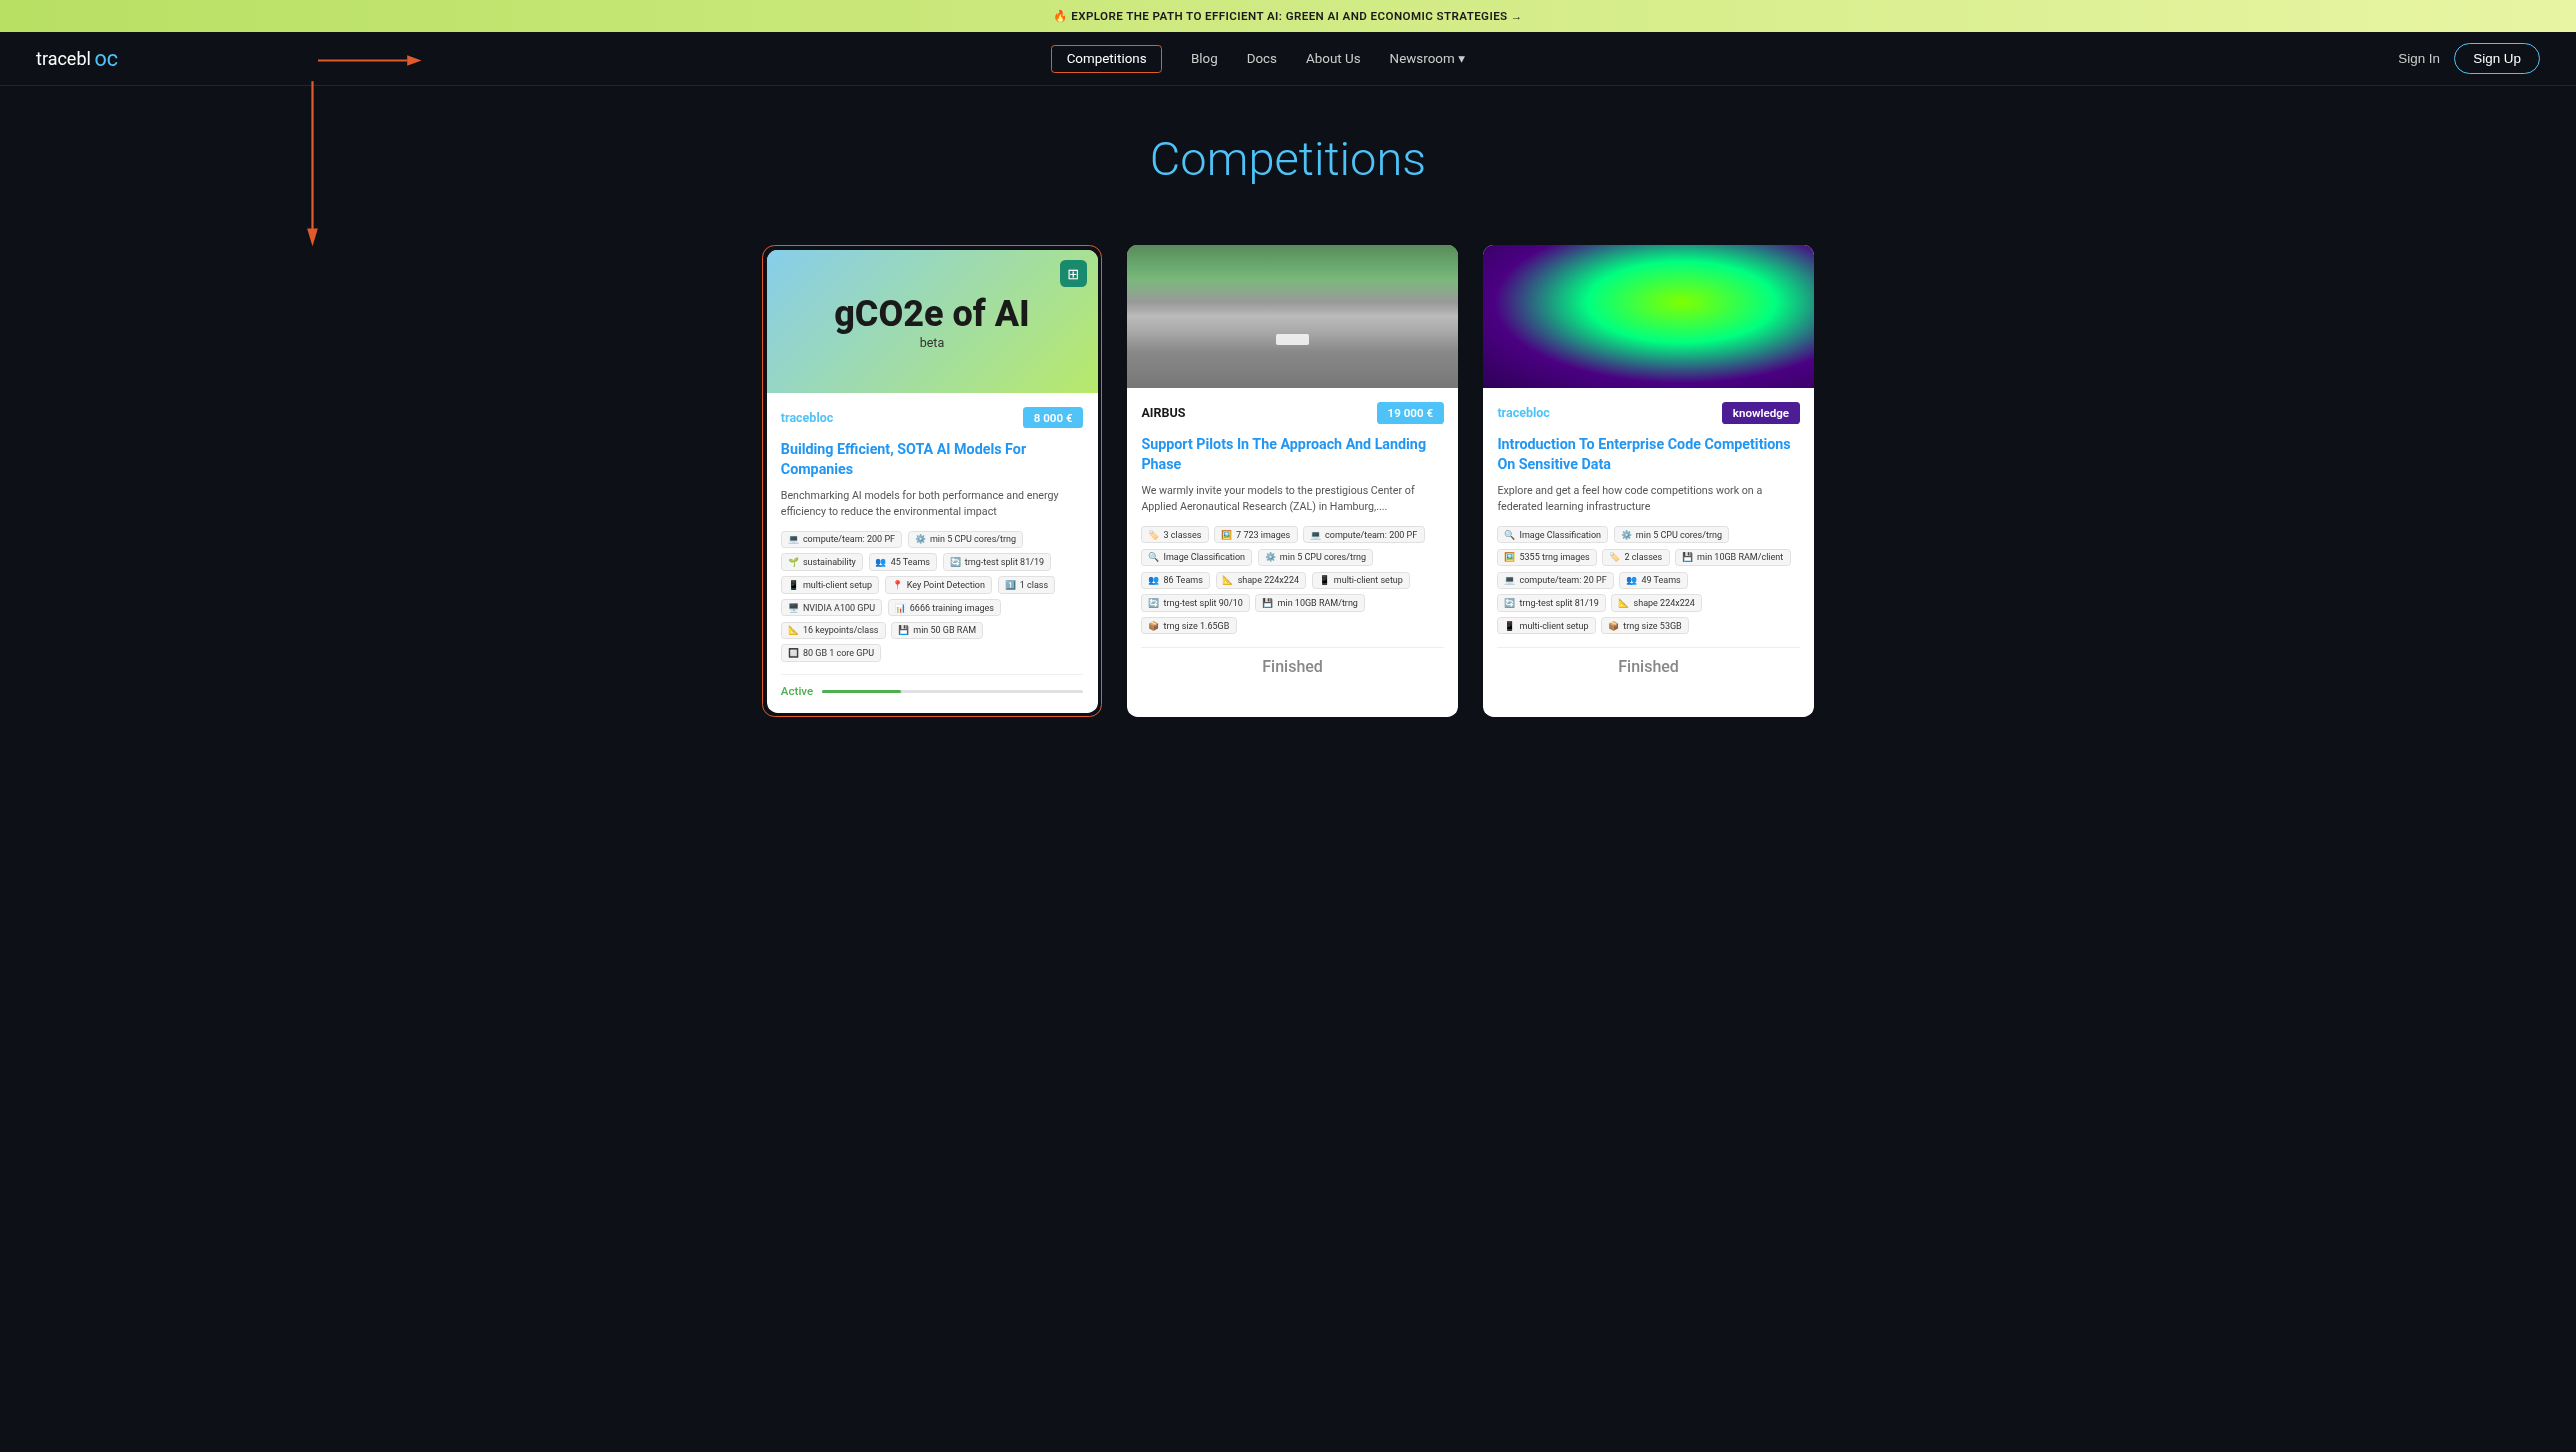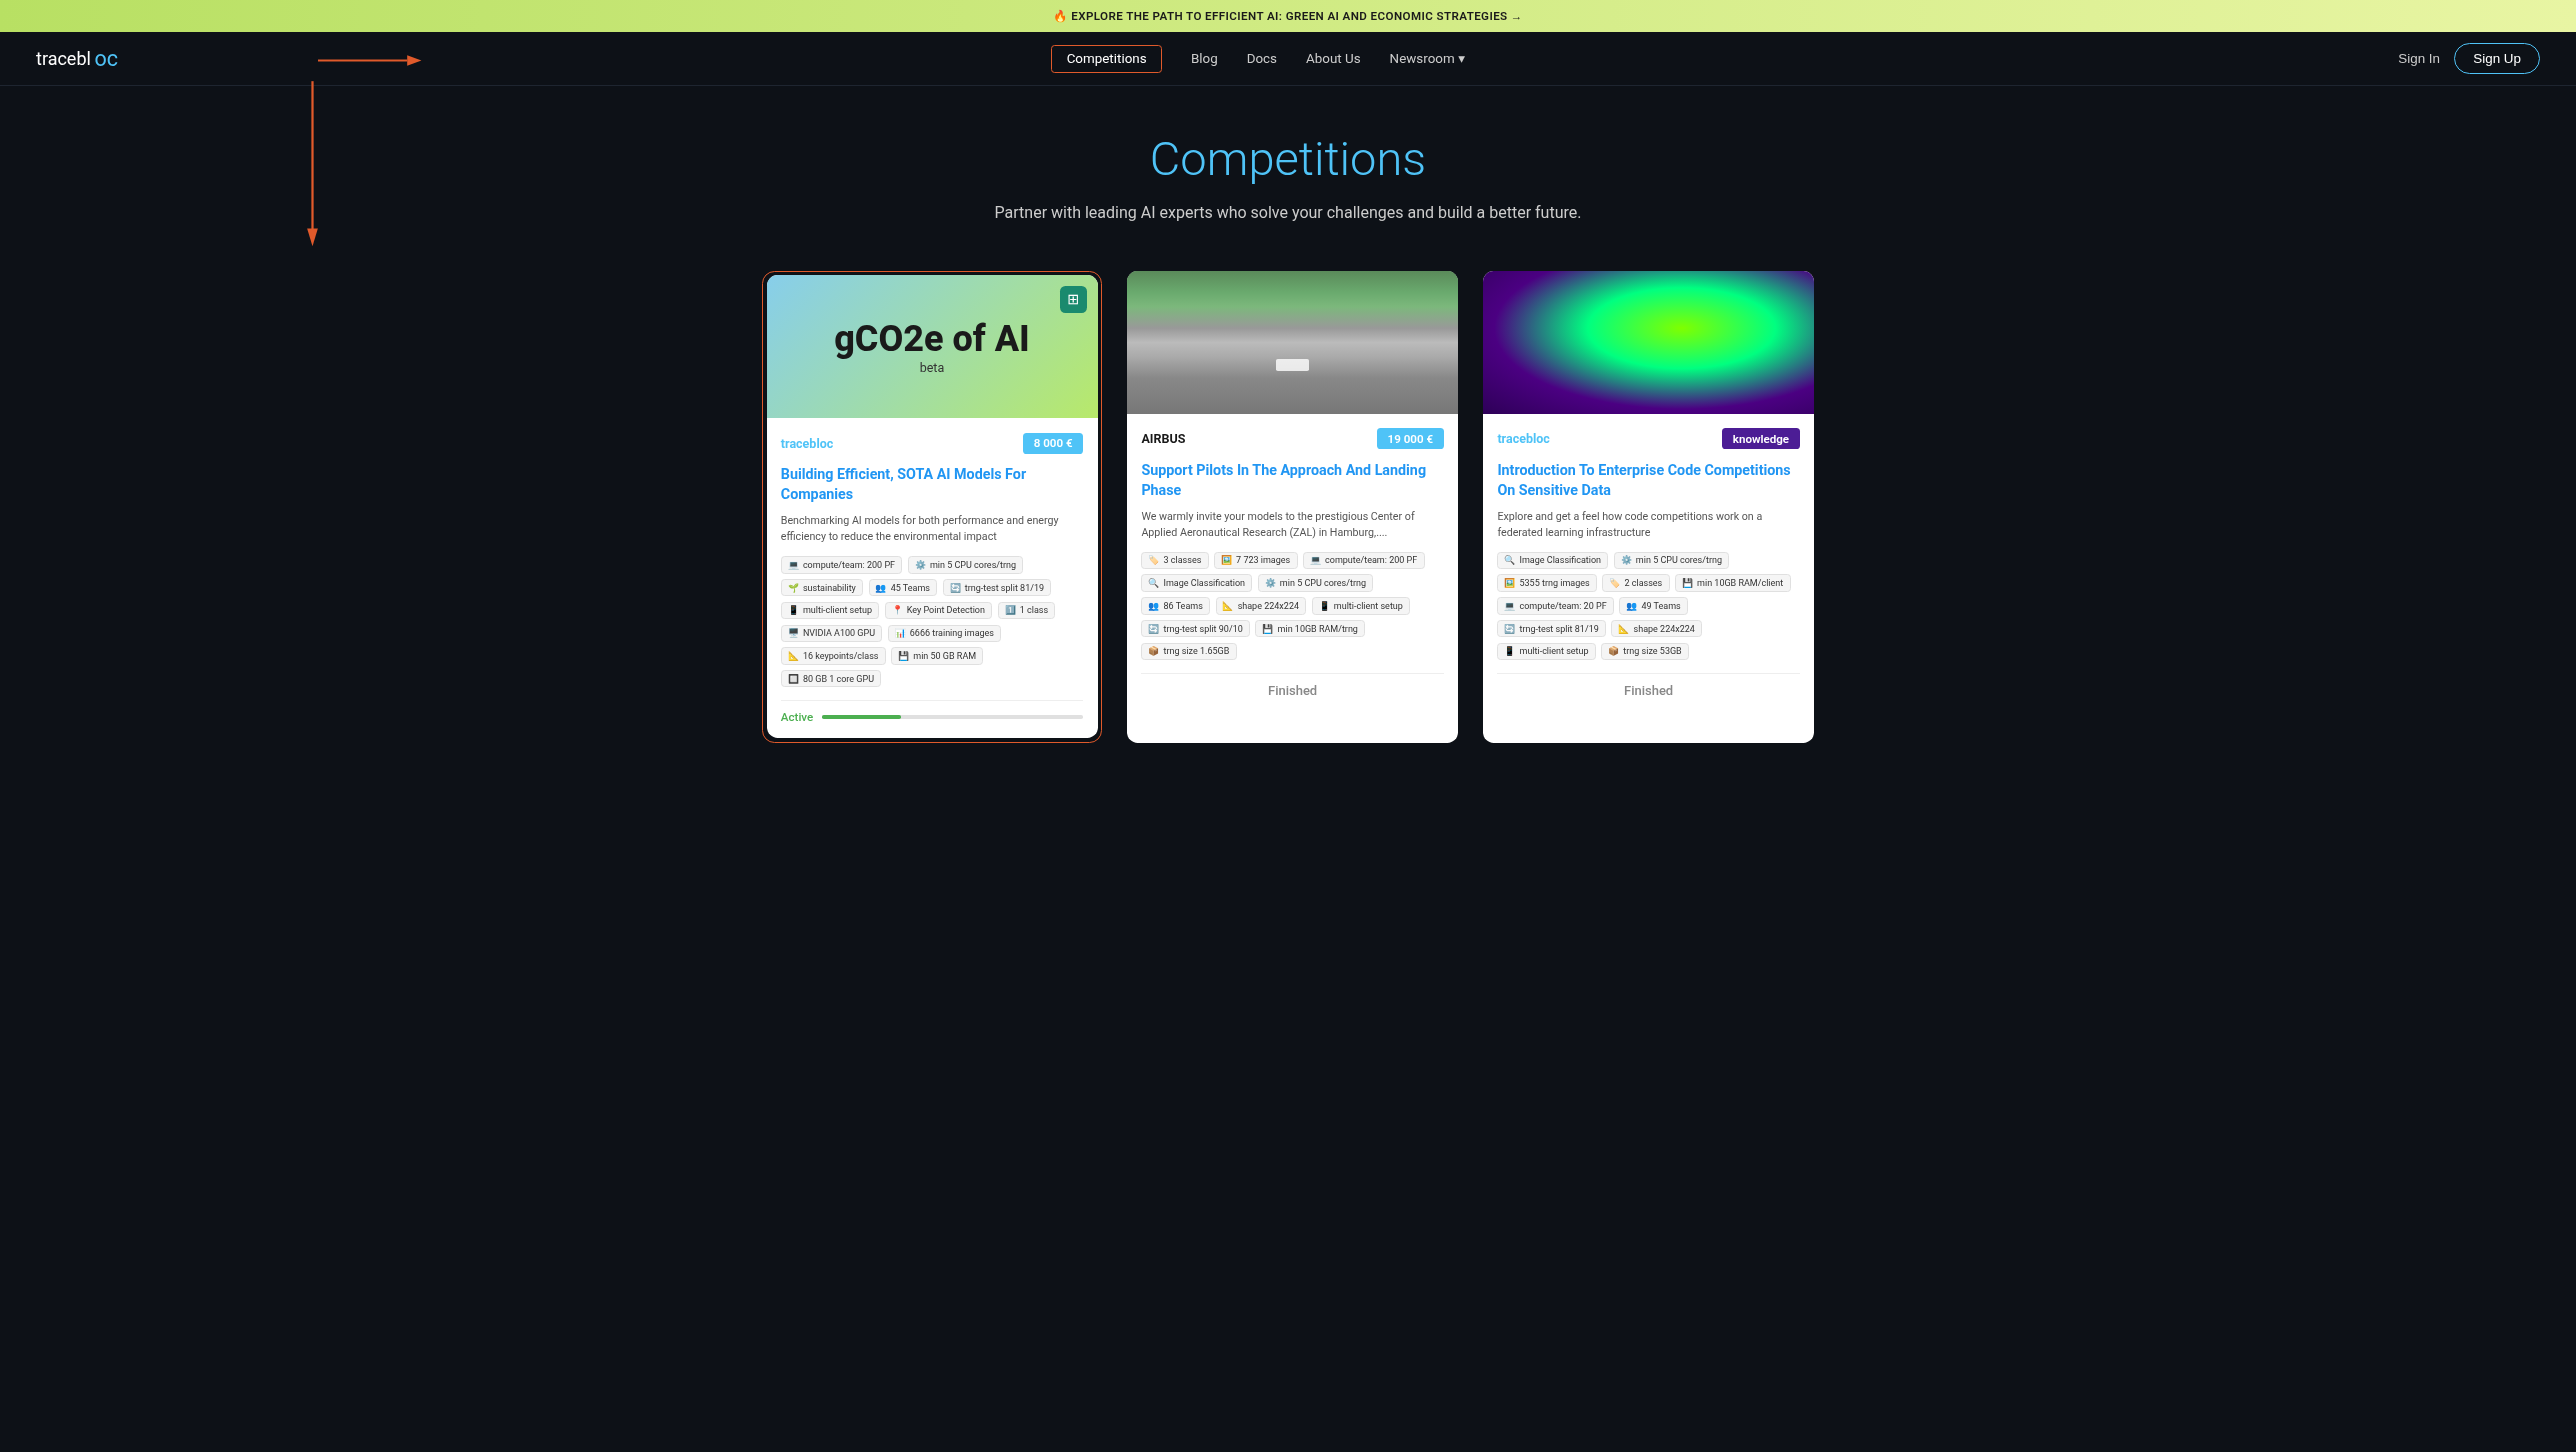--- a/index.html
+++ b/index.html
@@ -280,21 +280,21 @@
       background: #e0e0e0;
       border-radius: 1.8px;
     }
     .status-bar-fill {
       height: 100%;
       background: #4caf50;
       border-radius: 1.8px;
       width: 30%;
     }
     .status-finished {
-      font-size: 13px;
+      font-size: 16px;
       color: #888;
       font-weight: 500;
       text-align: center;
       width: 100%;
     }
 
     
     .nav-container { position: relative; }
 
     
@@ -350,21 +350,20 @@
     </div>
   </nav>
 
   <svg style="position:absolute;left:300px;top:81px;z-index:20;pointer-events:none" width="25" height="170" viewBox="0 0 28 190">
     <line x1="14" y1="0" x2="14" y2="170" stroke="#e05a2b" stroke-width="2.5"></line>
     <polygon points="8,165 14,185 20,165" fill="#e05a2b"></polygon>
   </svg>
 
   <div class="page-header">
     <h1 class="page-title">Competitions</h1>
-    <p class="page-subtitle">Partner with leading AI experts who solve your challenges and build a better future.</p>
   </div>
 
   <div class="cards-section">
 
     <div class="card-wrapper-highlighted">
       <div class="card">
         <div class="card-header-gradient">
           <div class="card-header-icon">⊞</div>
           <span class="card-title-big">gCO2e of AI</span>
           <span class="card-beta">beta</span>

